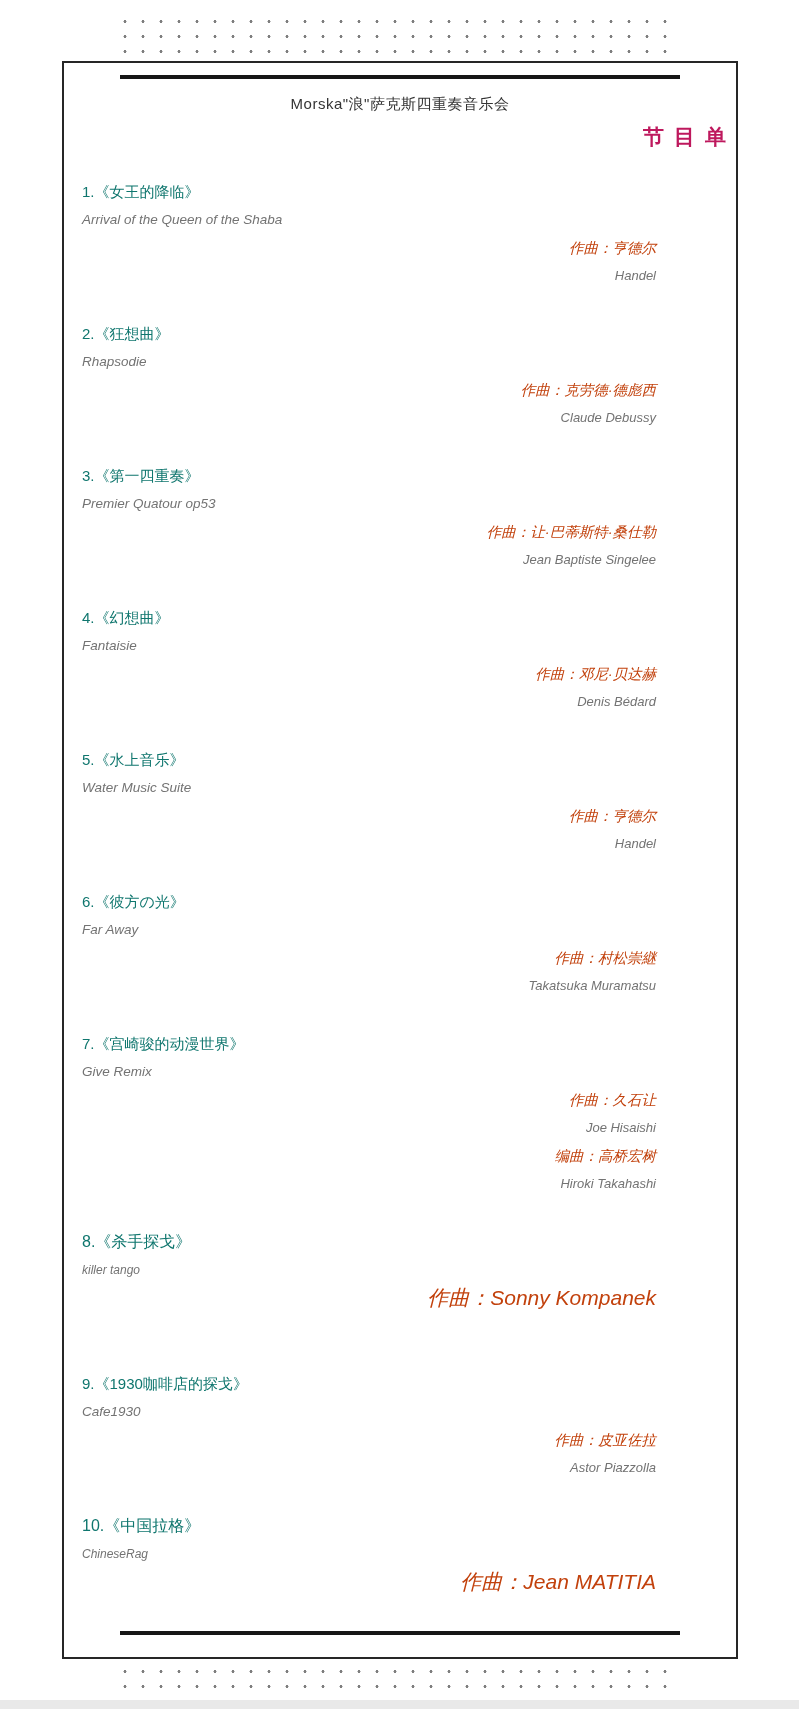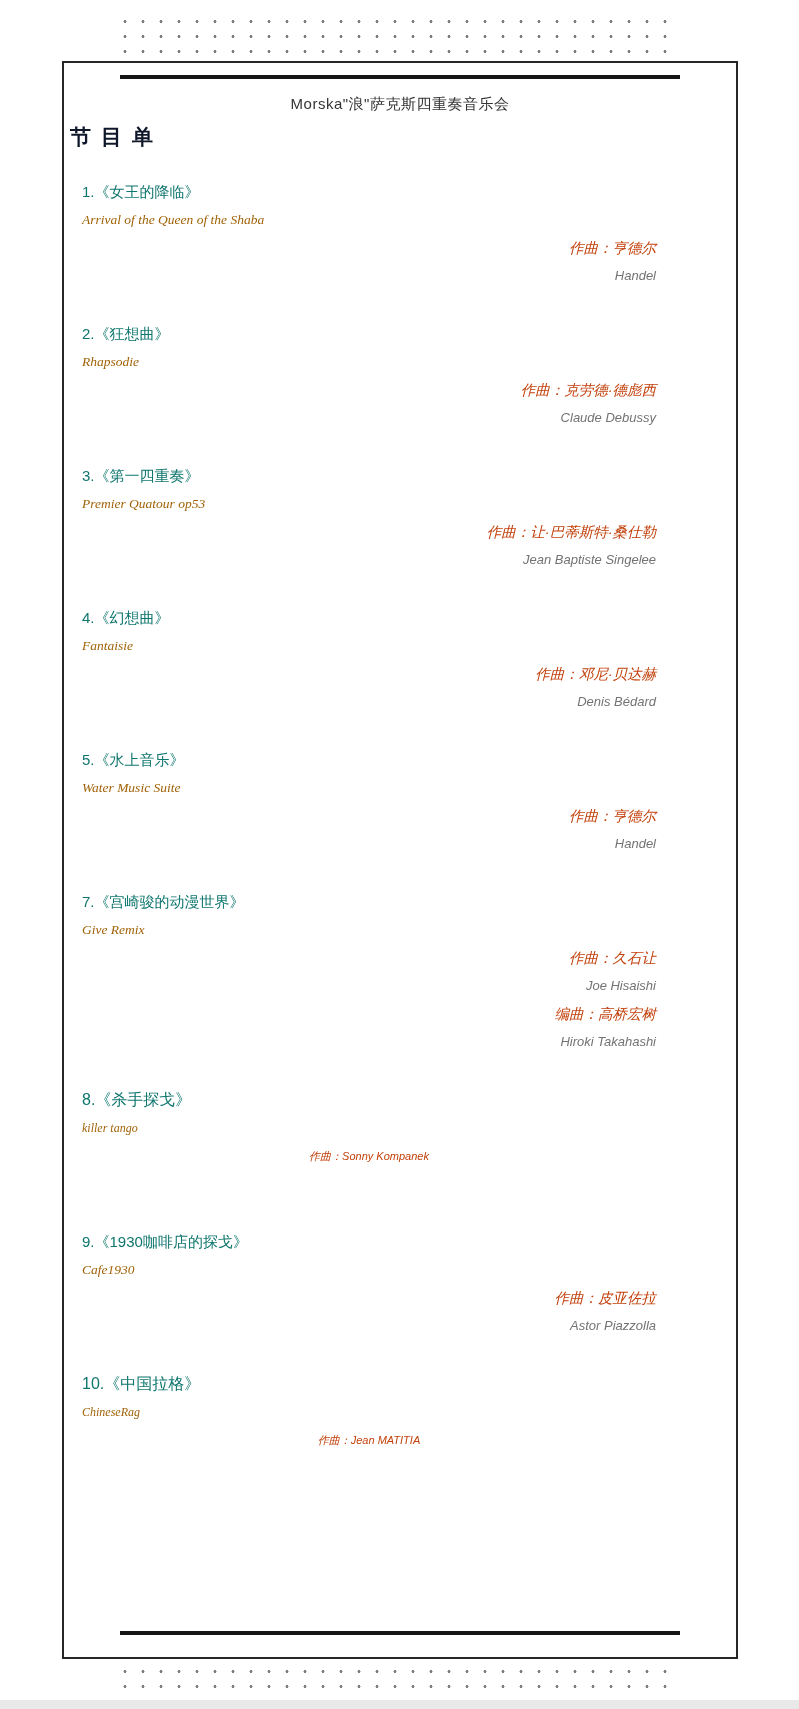--- a/index.html
+++ b/index.html
@@ -43,39 +43,39 @@
   .rule-bottom { bottom: 22px; }
   .header-title {
     margin-top: 32px;
     text-align: center;
     font-size: 15px;
     color: #343434;
     letter-spacing: 0.5px;
   }
   .header-subtitle {
     margin-top: 9px;
-    text-align: left;
+    text-align: right;
     font-size: 21px;
     font-weight: bold;
-    color: #0f172a;
+    color: #be185d;
     letter-spacing: 10px;
     padding-left: 6px;
   }
   .program {
     padding: 27px 80px 0 18px;
   }
   .item { margin-bottom: 30px; min-height: 112px; }
   .item > div { line-height: 28px; }
   .title-cn  { font-size: 15px;   color: #0f766e; text-align: left; }
-  .title-en  { font-size: 13.5px; color: #a16207; font-style: italic; text-align: left; font-family: Liberation Serif, serif; }
+  .title-en  { font-size: 13.5px; color: #737373; font-style: italic; text-align: left; }
   .credit-cn { font-size: 14.5px; color: #c2410c; font-style: italic; text-align: right; }
   .credit-en { font-size: 13px;   color: #737373; font-style: italic; text-align: right; }
   .item.large .title-cn  { font-size: 16px; }
   .item.large .title-en  { font-size: 12px; }
-  .item.large .credit-cn { font-size: 11px; text-align: center; }
+  .item.large .credit-cn { font-size: 21px; }
   .footer-strip {
     position: absolute;
     left: 0;
     bottom: 0;
     width: 100%;
     height: 9px;
     background: #e9e9e9;
   }
 </style>
 </head>
@@ -121,20 +121,26 @@
           <div class="credit-en">Denis Bédard</div>
         </div>
 
   <div class="item">
     <div class="title-cn">5.《水上音乐》</div>
     <div class="title-en">Water Music Suite</div>
   <div class="credit-cn">作曲：亨德尔</div>
           <div class="credit-en">Handel</div>
         </div>
 
+  <div class="item">
+    <div class="title-cn">6.《彼方の光》</div>
+    <div class="title-en">Far Away</div>
+  <div class="credit-cn">作曲：村松崇継</div>
+          <div class="credit-en">Takatsuka Muramatsu</div>
+        </div>
 
   <div class="item">
     <div class="title-cn">7.《宫崎骏的动漫世界》</div>
     <div class="title-en">Give Remix</div>
   <div class="credit-cn">作曲：久石让</div>
           <div class="credit-en">Joe Hisaishi</div>
           <div class="credit-cn">编曲：高桥宏树</div>
           <div class="credit-en">Hiroki Takahashi</div>
         </div>
 

